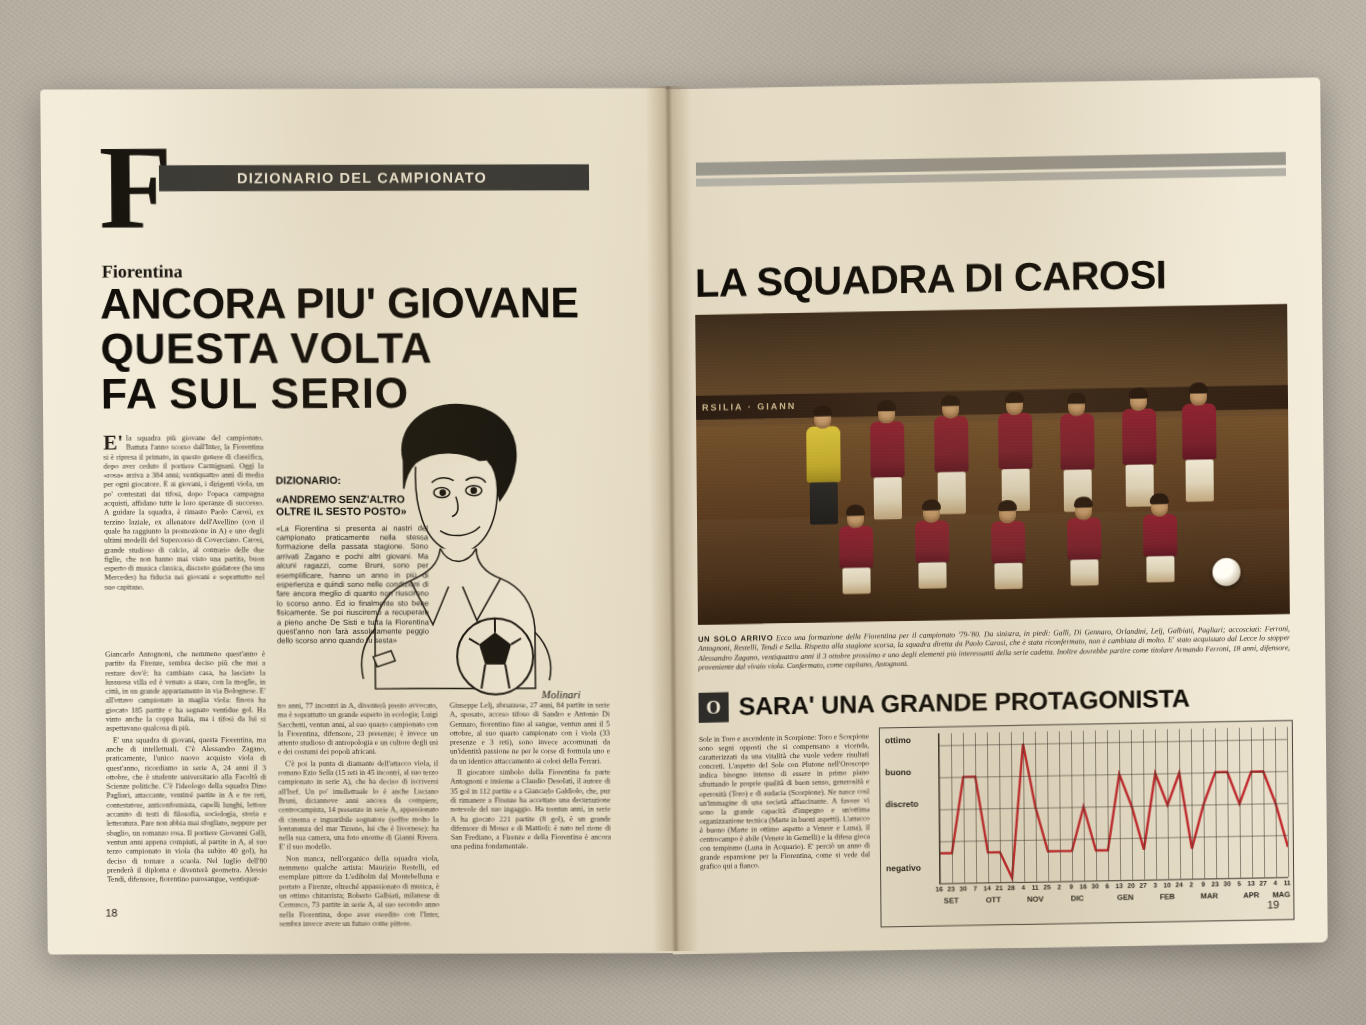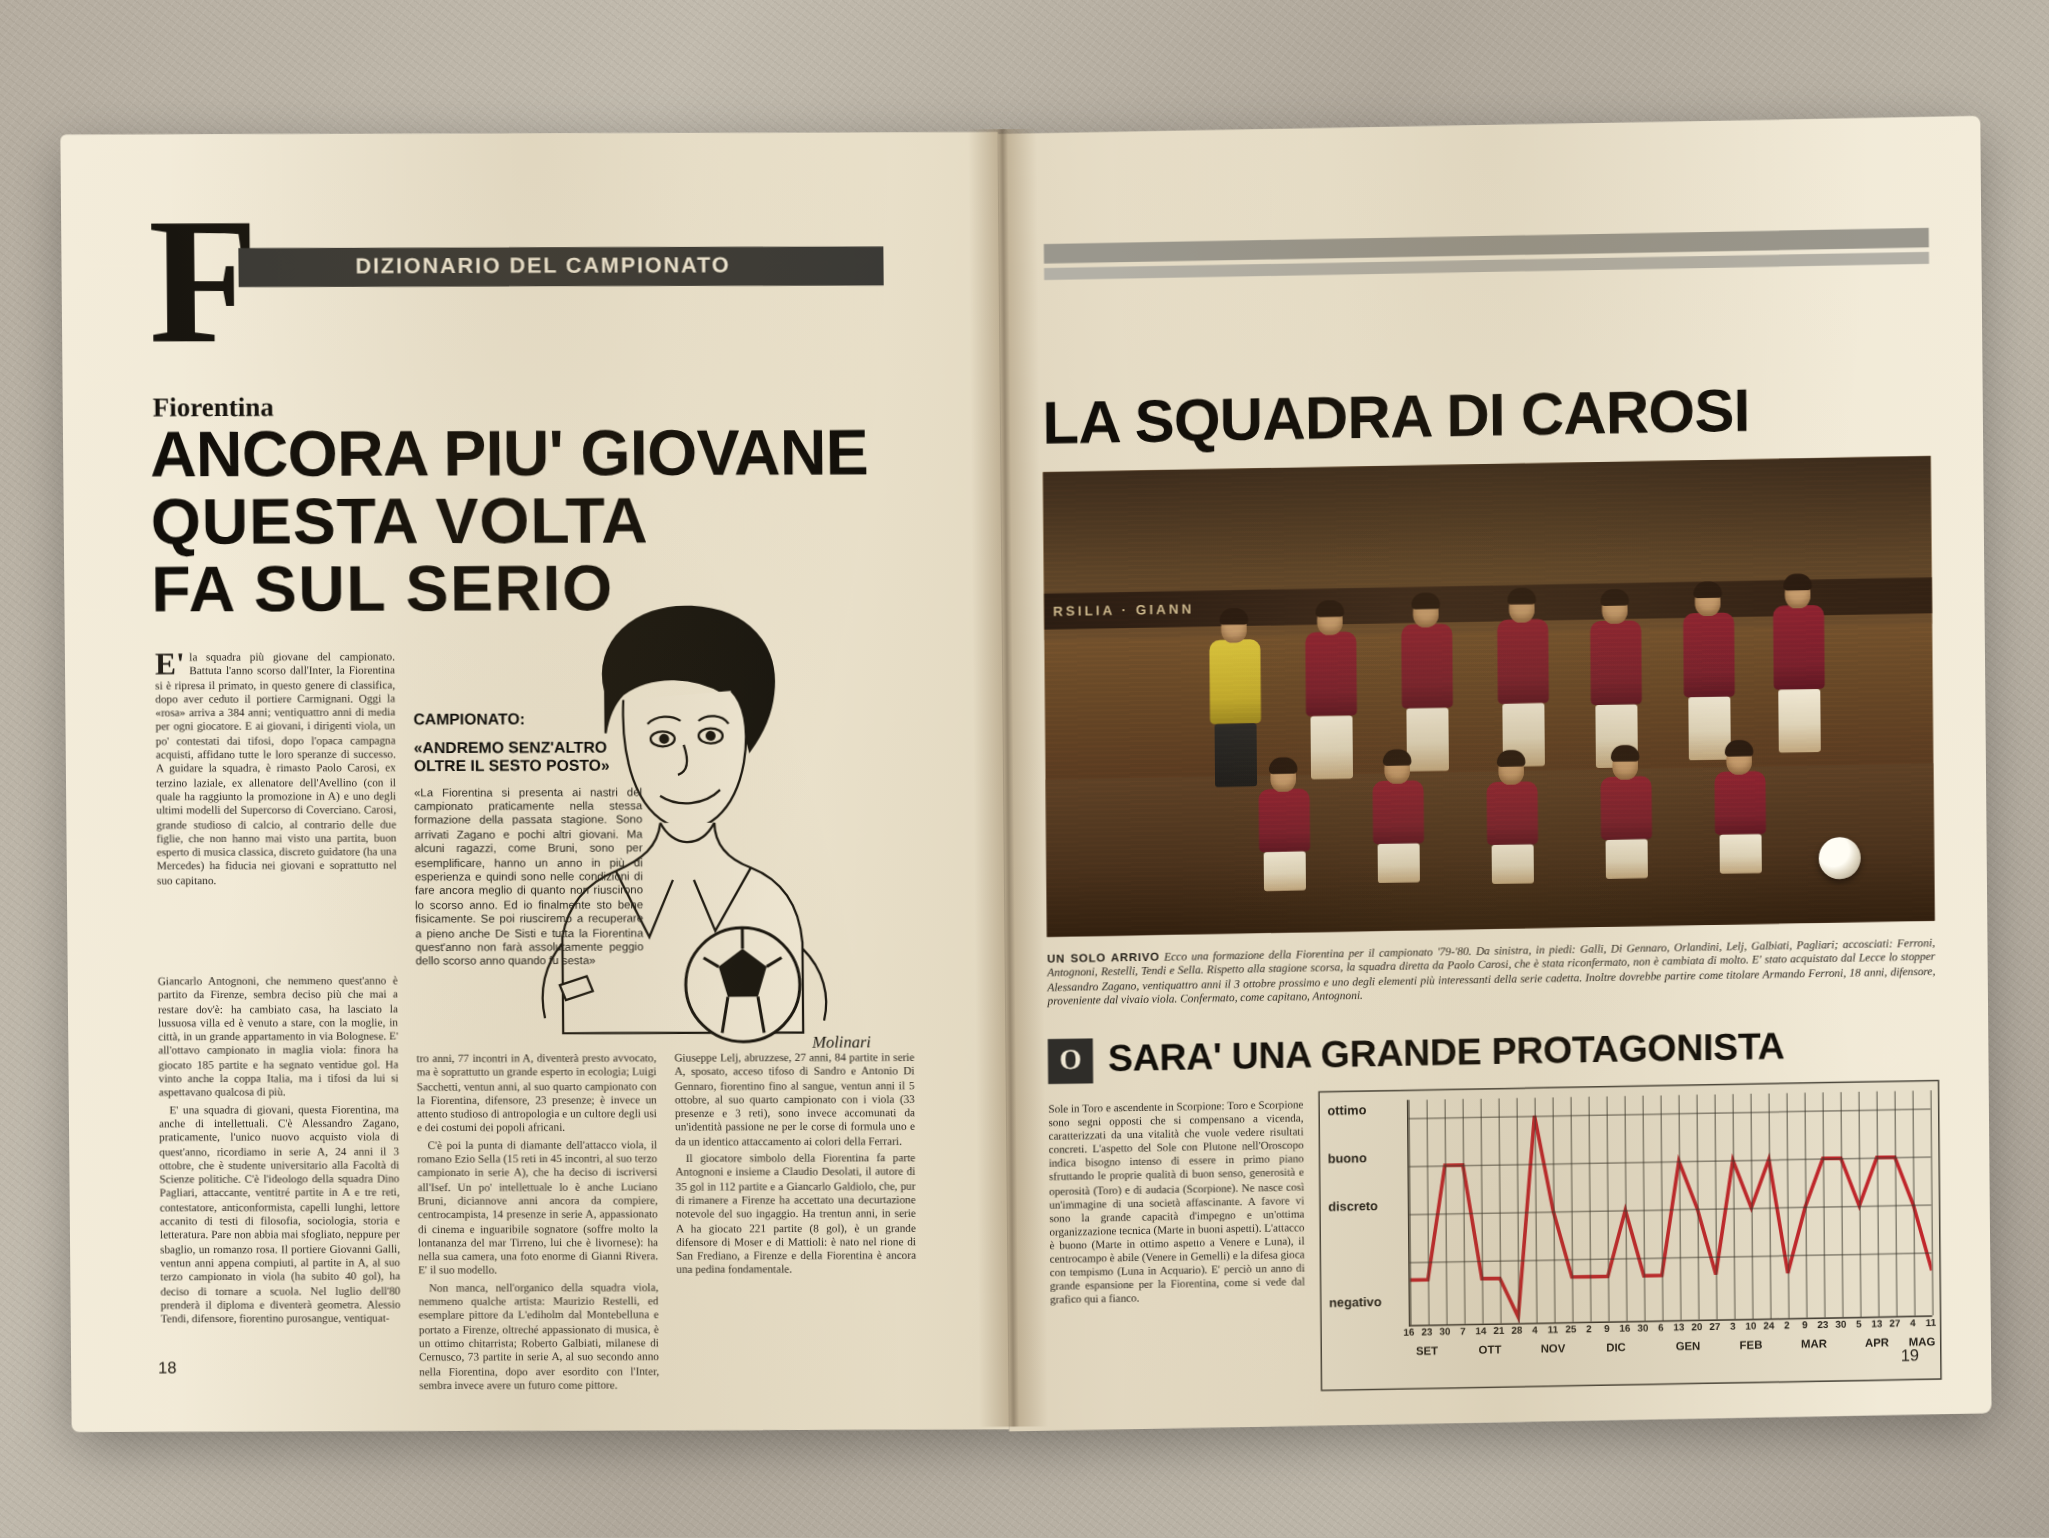--- a/index.html
+++ b/index.html
@@ -426,21 +426,21 @@
 
         <g>
           <circle cx="150" cy="268" r="38" fill="#efe7d3" stroke="#1a1710" stroke-width="2"></circle>
           <polygon points="150,244 166,256 160,276 140,276 134,256" fill="#1a1710"></polygon>
           <path d="M150 230 L150 244 M124 250 L134 256 M176 250 L166 256 M136 300 L140 276 M164 300 L160 276" stroke="#1a1710" stroke-width="2" fill="none"></path>
         </g>
         <text x="196" y="310" font-family="Liberation Serif, serif" font-size="11" fill="#1a1710" font-style="italic">Molinari</text>
       </svg>
 
       <div class="quote-box">
-        <div class="qh">CAMPIONATO:</div>
+        <div class="qh">DIZIONARIO:</div>
         <div class="qh">«ANDREMO SENZ'ALTRO OLTRE IL SESTO POSTO»</div>
         <div class="qt">«La Fiorentina si presenta ai nastri del campionato praticamente nella stessa formazione della passata stagione. Sono arrivati Zagano e pochi altri giovani. Ma alcuni ragazzi, come Bruni, sono per esemplificare, hanno un anno in più di esperienza e quindi sono nelle condizioni di fare ancora meglio di quanto non riuscirono lo scorso anno. Ed io finalmente sto bene fisicamente. Se poi riusciremo a recuperare a pieno anche De Sisti e tutta la Fiorentina quest'anno non farà assolutamente peggio dello scorso anno quando fu sesta»</div>
       </div>
 
       <div class="col" id="lcol1">
         <p><span id="drop-e">E'</span><span>la squadra più giovane del campionato. Battuta l'anno scorso dall'Inter, la Fiorentina si è ripresa il primato, in questo genere di classifica, dopo aver ceduto il portiere Carmignani. Oggi la «rosa» arriva a 384 anni; ventiquattro anni di media per ogni giocatore. E ai giovani, i dirigenti viola, un po' contestati dai tifosi, dopo l'opaca campagna acquisti, affidano tutte le loro speranze di successo. A guidare la squadra, è rimasto Paolo Carosi, ex terzino laziale, ex allenatore dell'Avellino (con il quale ha raggiunto la promozione in A) e uno degli ultimi modelli del Supercorso di Coverciano. Carosi, grande studioso di calcio, al contrario delle due figlie, che non hanno mai visto una partita, buon esperto di musica classica, discreto guidatore (ha una Mercedes) ha fiducia nei giovani e soprattutto nel suo capitano.</span></p>
       </div>
       <div class="col" id="lcol1b">
         <p>Giancarlo Antognoni, che nemmeno quest'anno è partito da Firenze, sembra deciso più che mai a restare dov'è: ha cambiato casa, ha lasciato la lussuosa villa ed è venuto a stare, con la moglie, in città, in un grande appartamento in via Bolognese. E' all'ottavo campionato in maglia viola: finora ha giocato 185 partite e ha segnato ventidue gol. Ha vinto anche la coppa Italia, ma i tifosi da lui si aspettavano qualcosa di più.</p>
         <p>E' una squadra di giovani, questa Fiorentina, ma anche di intellettuali. C'è Alessandro Zagano, praticamente, l'unico nuovo acquisto viola di quest'anno, ricordiamo in serie A, 24 anni il 3 ottobre, che è studente universitario alla Facoltà di Scienze politiche. C'è l'ideologo della squadra Dino Pagliari, attaccante, ventitré partite in A e tre reti, contestatore, anticonformista, capelli lunghi, lettore accanito di testi di filosofia, sociologia, storia e letteratura. Pare non abbia mai sfogliato, neppure per sbaglio, un romanzo rosa. Il portiere Giovanni Galli, ventun anni appena compiuti, al partite in A, al suo terzo campionato in viola (ha subito 40 gol), ha deciso di tornare a scuola. Nel luglio dell'80 prenderà il diploma e diventerà geometra. Alessio Tendi, difensore, fiorentino purosangue, ventiquat-</p>

